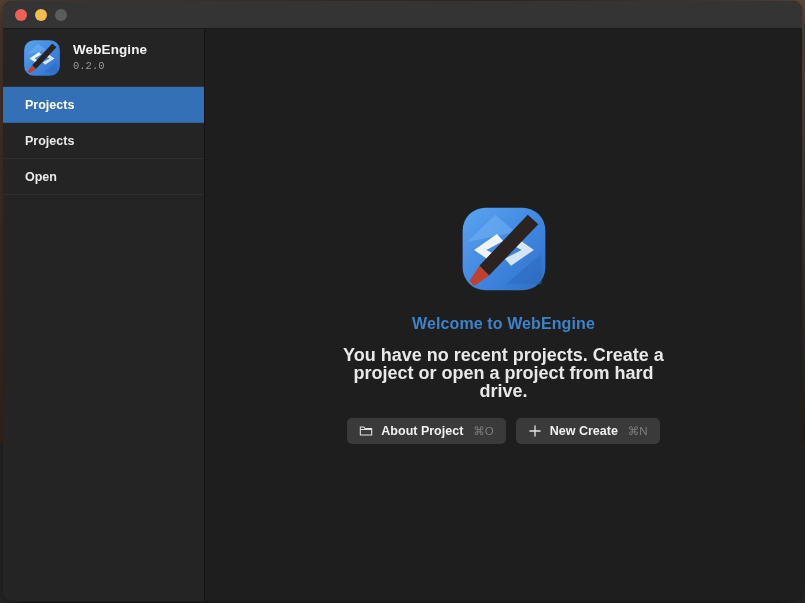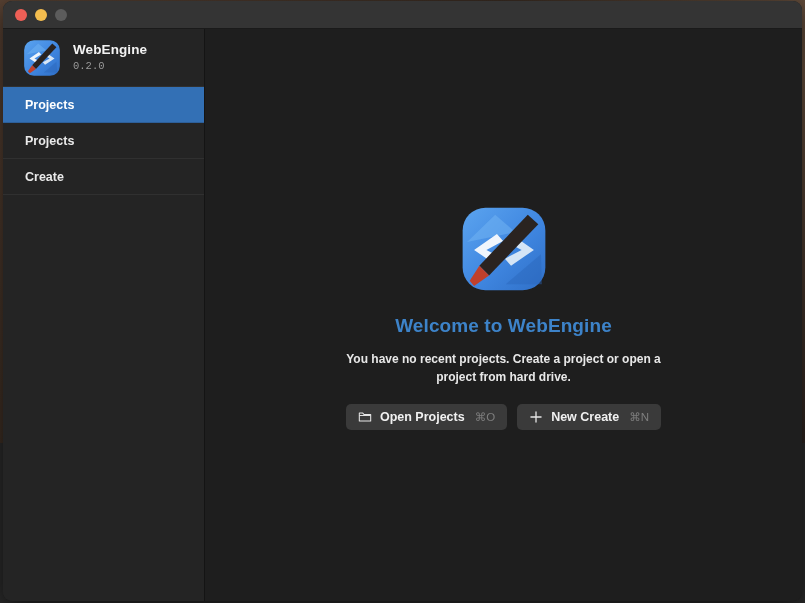--- a/index.html
+++ b/index.html
@@ -136,29 +136,29 @@
     margin-top: 176px;
     display: flex;
     flex-direction: column;
     align-items: center;
   }
 
   #hero-logo { width: 88px; height: 88px; margin-bottom: 22px; }
 
   #welcome-title {
     color: #3d83c9;
-    font-size: 19px;
+    font-size: 16px;
     font-weight: bold;
     letter-spacing: .1px;
     margin-bottom: 13px;
   }
 
   #welcome-desc {
     color: #e8e8e8;
-    font-size: 12px;
+    font-size: 18px;
     font-weight: bold;
     line-height: 18px;
     text-align: center;
     width: 330px;
     margin-bottom: 18px;
   }
 
   #actions { display: flex; gap: 10px; }
 
   .action-btn {
@@ -235,21 +235,21 @@
           </span>
         </div>
 
         <div class="nav-item active">
           <span>Projects</span>
         </div>
         <div class="nav-item">
           <span>Projects</span>
         </div>
         <div class="nav-item">
-          <span>Create</span>
+          <span>Open</span>
         </div>
 
         <div id="sidebar-filler"></div>
       </div>
 
       <div id="main">
         <div id="welcome">
 
           <span id="hero-logo">
             <svg viewBox="0 0 100 100" width="88" height="88">
@@ -276,21 +276,21 @@
 
           <div id="actions">
 
             <button class="action-btn">
               <span class="btn-icon">
                 <svg viewBox="0 0 16 16" width="14" height="14">
                   <path d="M1.5 3.5h4l1.3 1.6h7.7v7.4H1.5z" fill="none" stroke="#e6e6e6" stroke-width="1.2" stroke-linejoin="round"></path>
                   <path d="M1.5 6.3h13" fill="none" stroke="#e6e6e6" stroke-width="1.1"></path>
                 </svg>
               </span>
-              <span class="btn-label">Open Projects</span>
+              <span class="btn-label">About Project</span>
               <span class="btn-shortcut">⌘O</span>
             </button>
 
             <button class="action-btn">
               <span class="btn-icon">
                 <svg viewBox="0 0 16 16" width="14" height="14">
                   <path d="M8 2.2v11.6M2.2 8h11.6" stroke="#e6e6e6" stroke-width="1.5" stroke-linecap="round"></path>
                 </svg>
               </span>
               <span class="btn-label">New Create</span>

